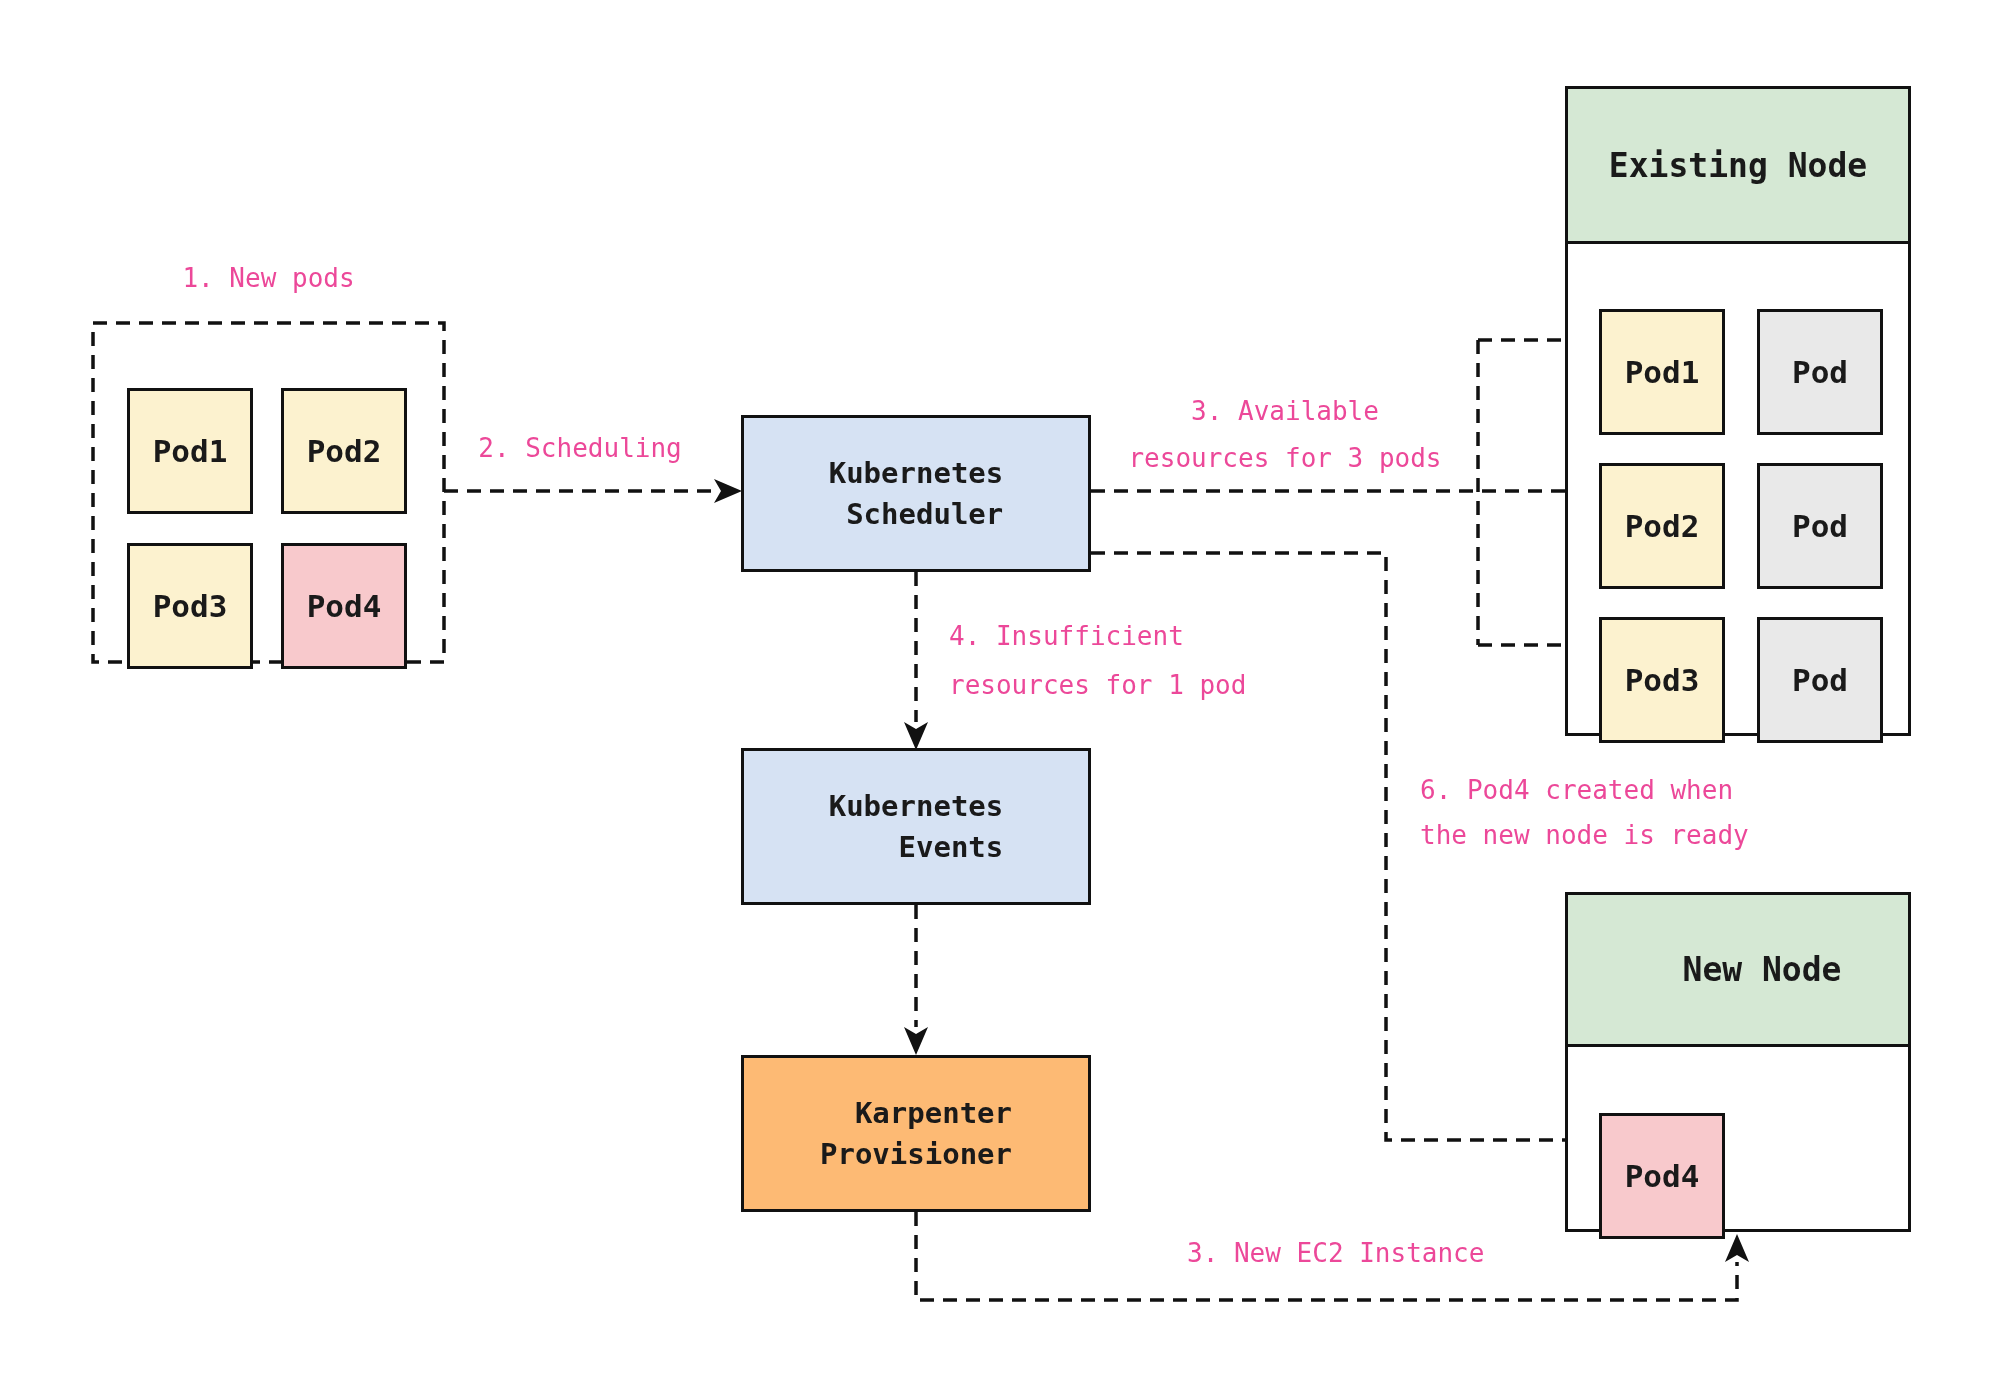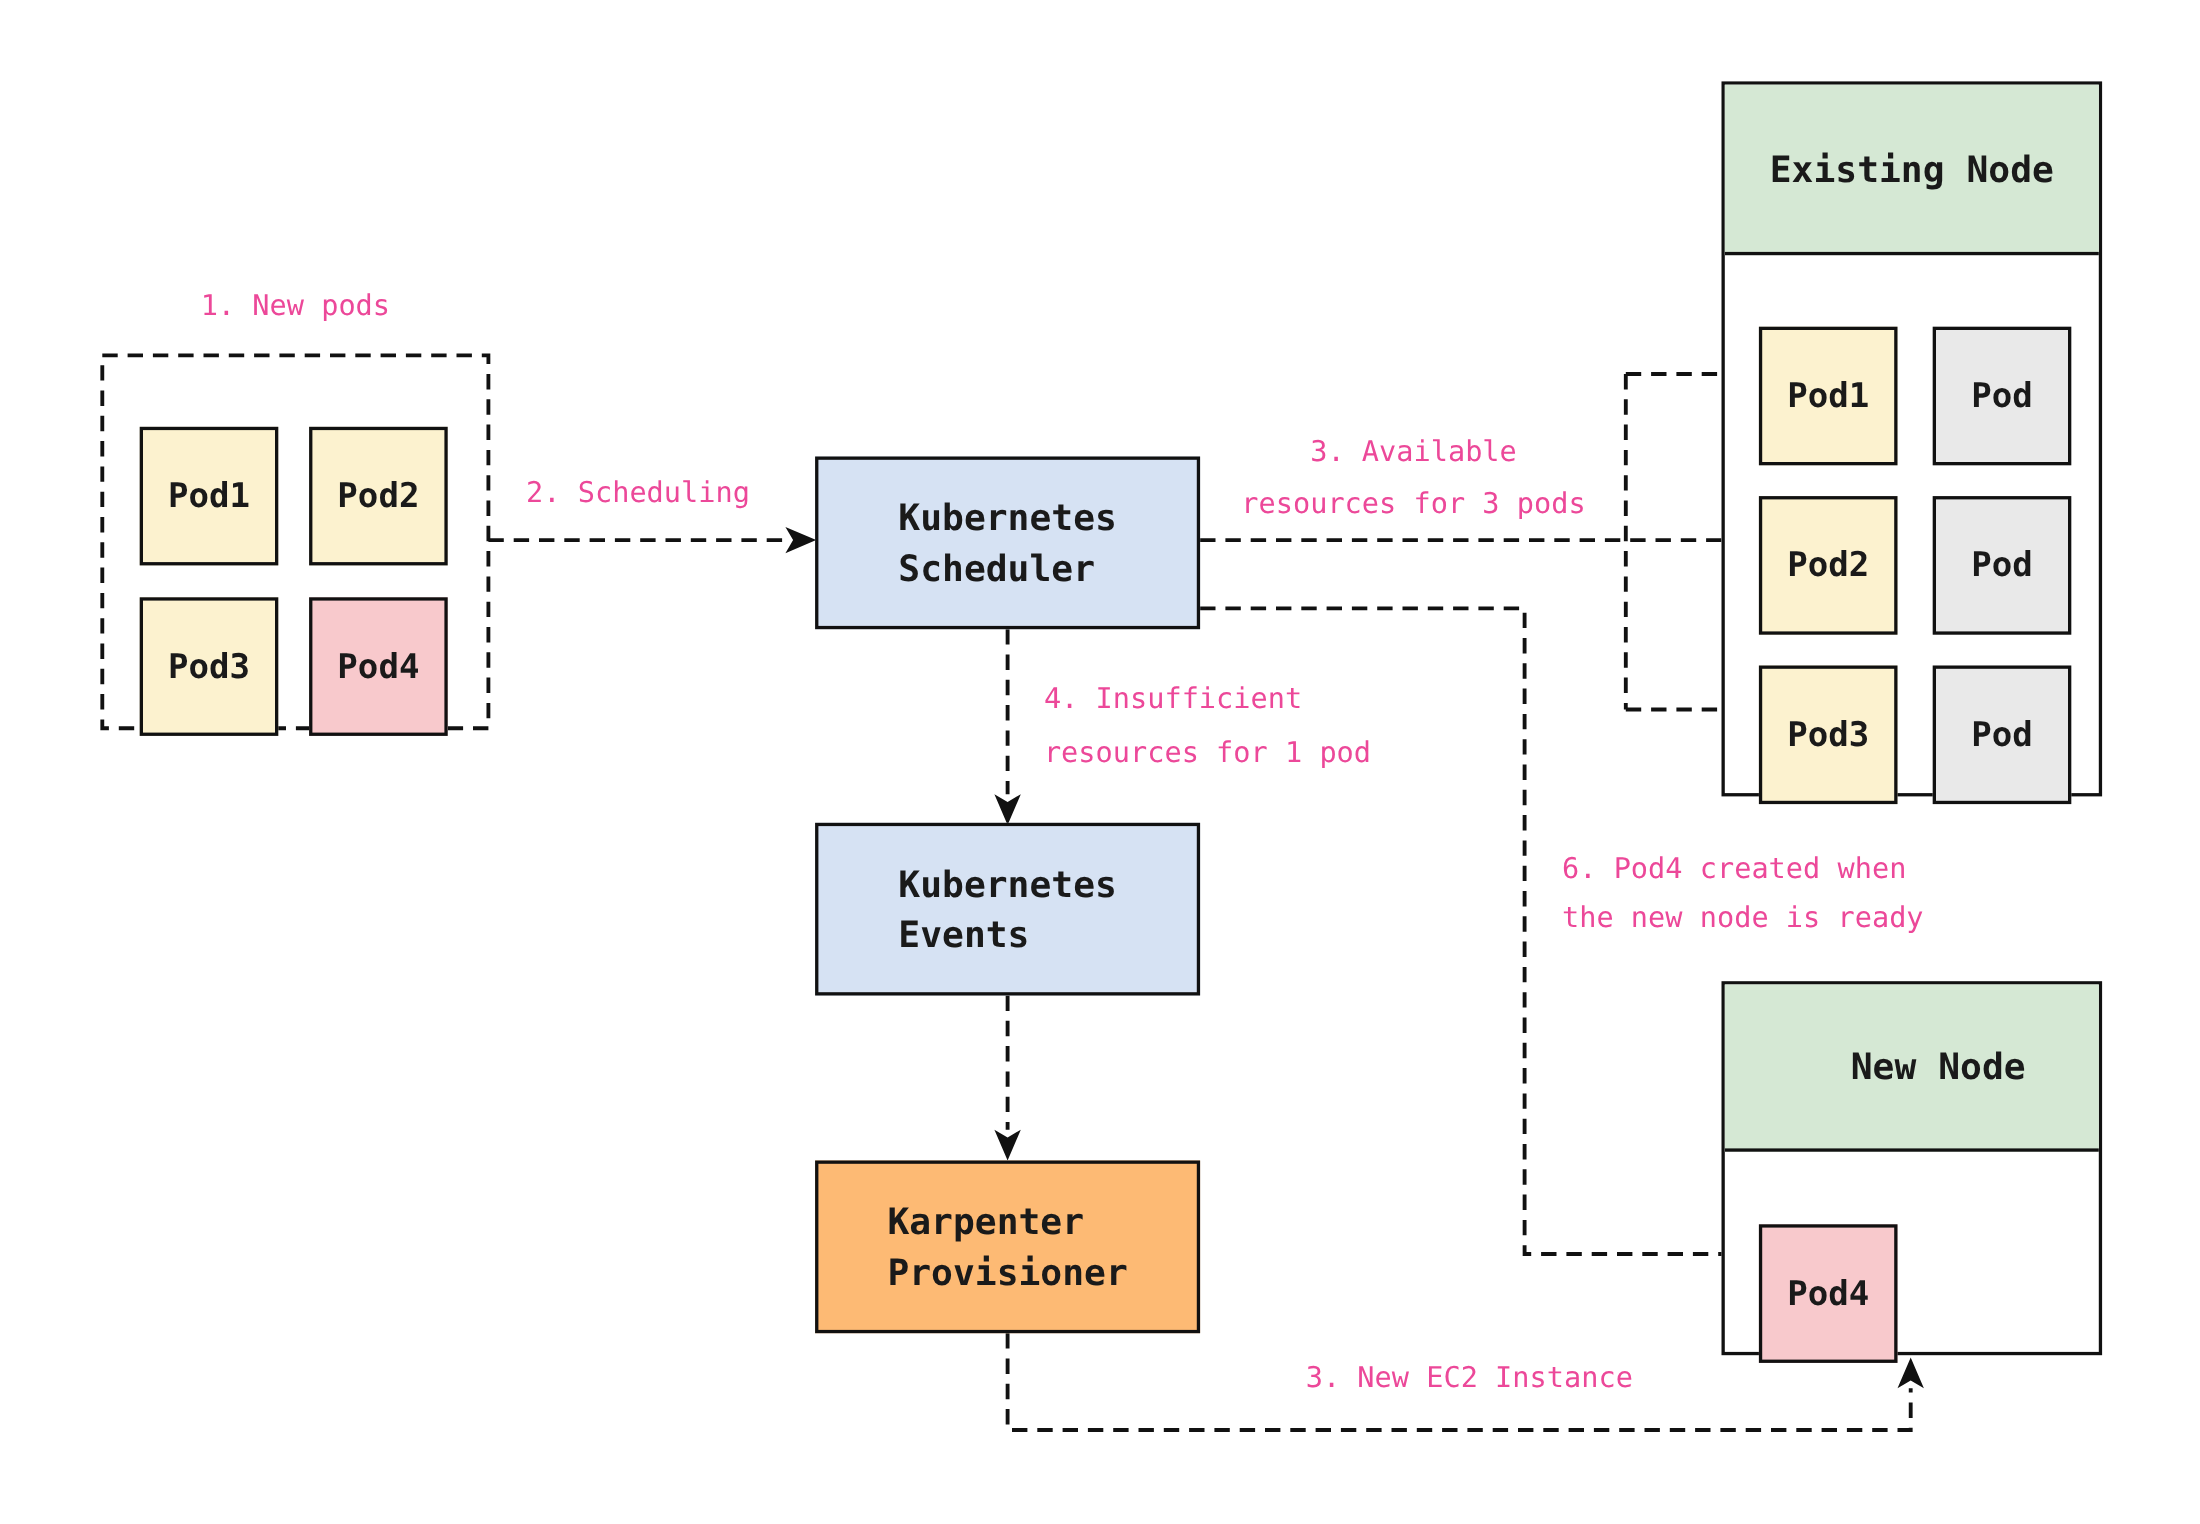--- a/index.html
+++ b/index.html
@@ -26,22 +26,22 @@
 
   .flow-box {
     position: absolute;
     width: 350px;
     height: 157px;
     border: 3.5px solid #111111;
     box-sizing: border-box;
     display: flex;
     align-items: center;
     justify-content: center;
-    text-align: left;
-    font-size: 33px;
+    text-align: right;
+    font-size: 29px;
     font-weight: bold;
     line-height: 1.38;
     white-space: pre-line;
   }
   .blue-box   { background: #d6e2f3; }
   .purple-box { background: #fdba74; }
 
   .pod {
     position: absolute;
     width: 126px;
@@ -148,21 +148,21 @@
 Events</div>
 
   <div class="flow-box purple-box" style="left:741px; top:1055px;">Karpenter
 Provisioner</div>
 
   <div class="annotation" style="left:1187px; top:1230px; width:330px;">3. New EC2 Instance</div>
 
   <div class="annotation" style="left:1420px; top:768px; width:420px; line-height:45px;">6. Pod4 created when
 the new node is ready</div>
 
-  <div class="node" style="left:1565px; top:74px; height:650px;">
+  <div class="node" style="left:1565px; top:86px; height:650px;">
     <div class="node-header" style="height:155px;">Existing Node</div>
     <div class="pod pod-yellow" style="left:31px; top:185px;">Pod1</div>
     <div class="pod pod-gray" style="left:189px; top:185px;">Pod</div>
     <div class="pod pod-yellow" style="left:31px; top:339px;">Pod2</div>
     <div class="pod pod-gray" style="left:189px; top:339px;">Pod</div>
     <div class="pod pod-yellow" style="left:31px; top:493px;">Pod3</div>
     <div class="pod pod-gray" style="left:189px; top:493px;">Pod</div>
   </div>
 
   <div class="node" style="left:1565px; top:892px; height:340px;">

